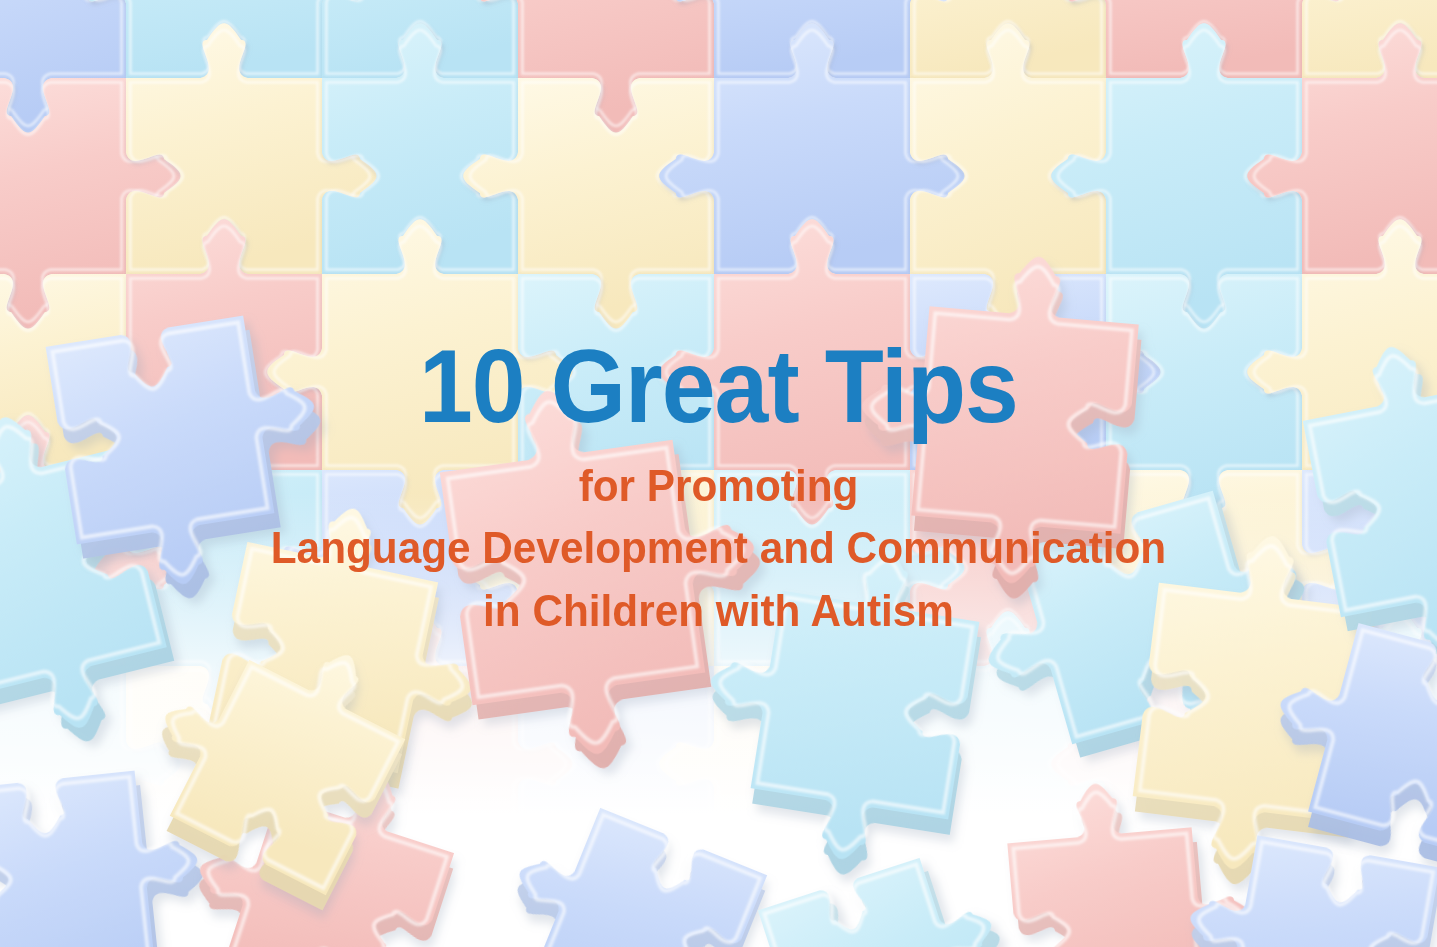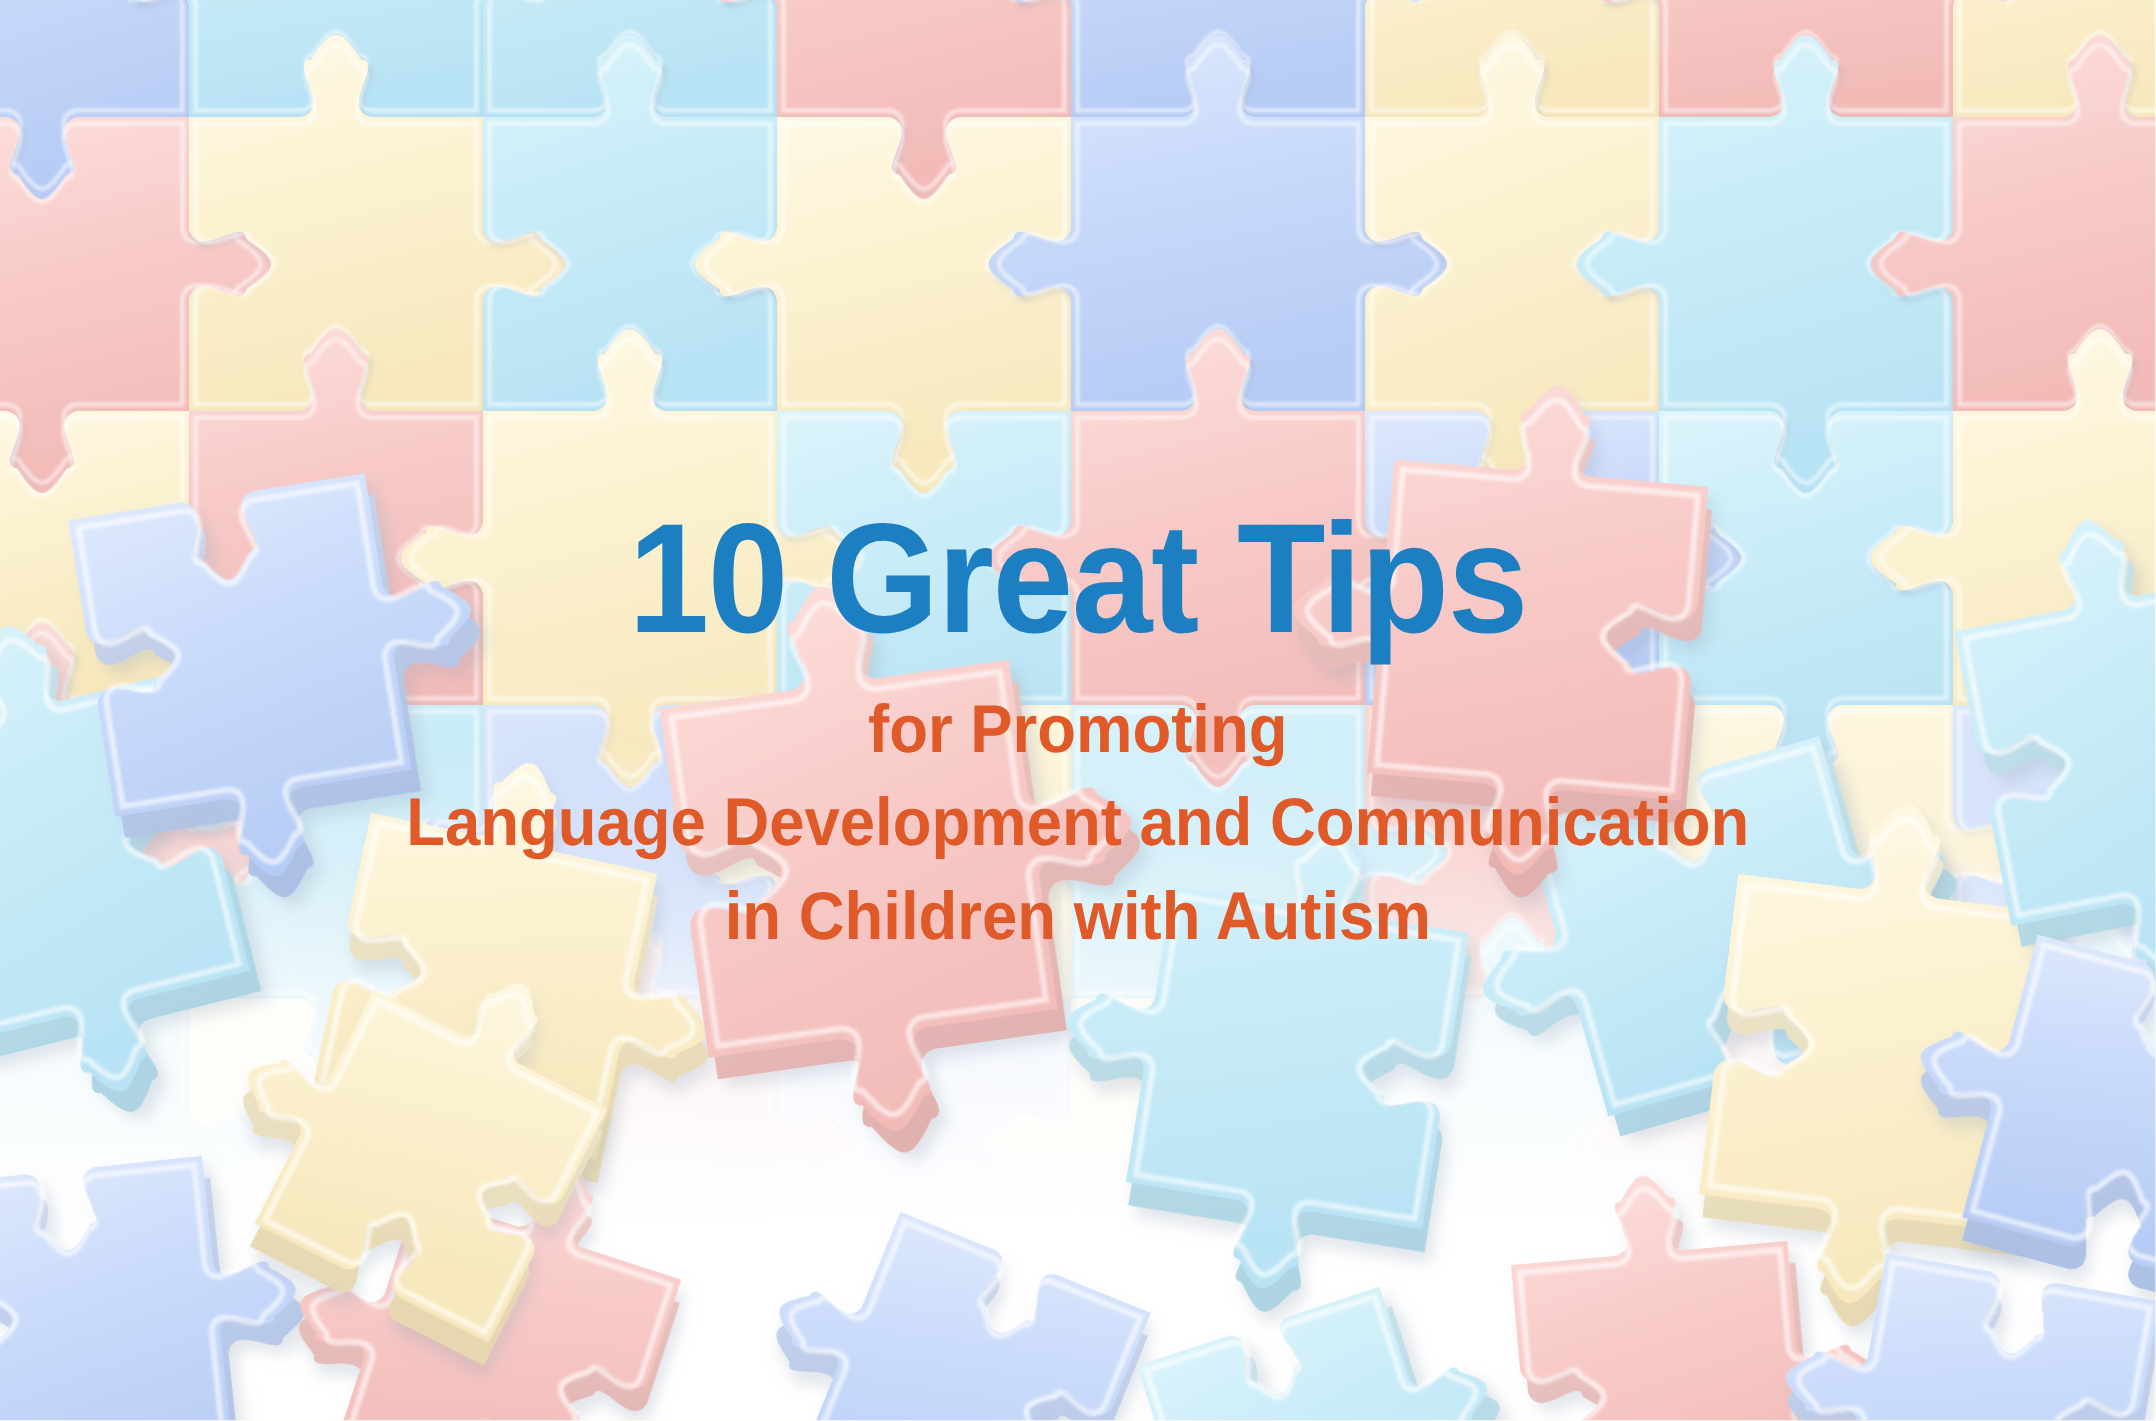--- a/index.html
+++ b/index.html
@@ -5,21 +5,21 @@
   html, body {
     margin: 0;
     padding: 0;
     background: #ffffff;
   }
   #stage {
     position: relative;
     width: 1437px;
     height: 947px;
     overflow: hidden;
-    background: #fef9c3;
+    background: #000000;
     font-family: "Liberation Sans", sans-serif;
   }
   #puzzle-bg {
     position: absolute;
     inset: 0;
     width: 1437px;
     height: 947px;
     display: block;
   }
   

